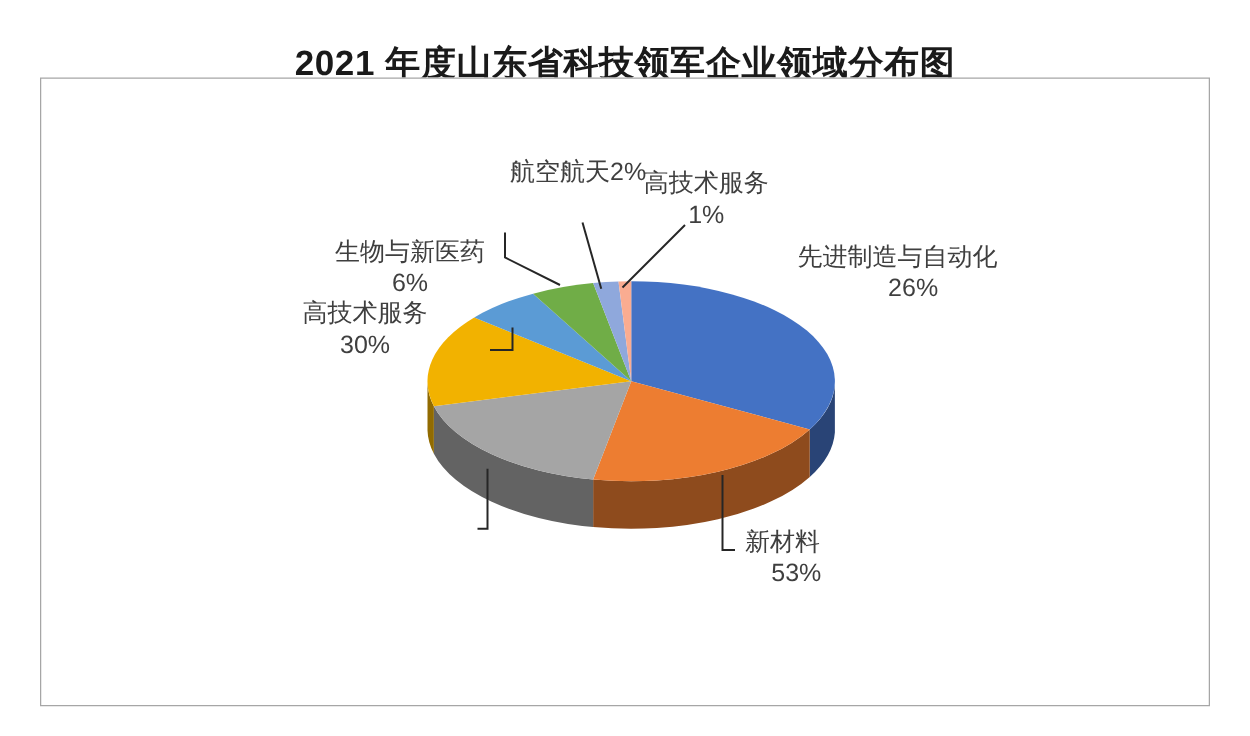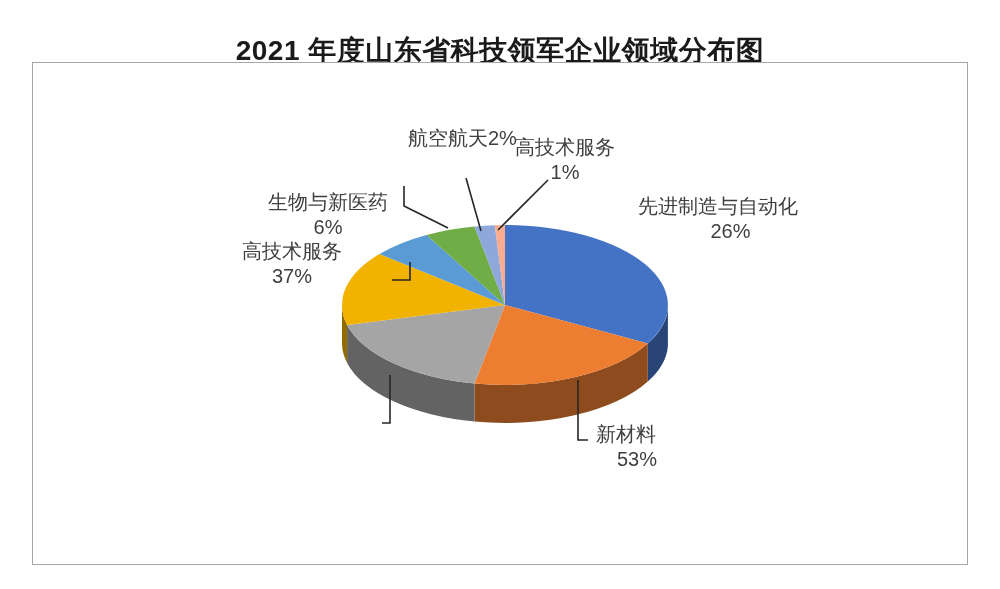--- a/index.html
+++ b/index.html
@@ -134,21 +134,21 @@
   </div>
 
   <div class="dlabel dl-left" style="left:596px; top:422px;">
     <span>新材料</span>
     <span class="pct" style="text-align:center; display:block; width:82px;">53%</span>
   </div>
 
 
   <div class="dlabel dl-center" style="left:240px; top:239px; width:104px;">
     <span>高技术服务</span>
-    <span class="pct">37%</span>
+    <span class="pct">30%</span>
   </div>
 
   <div class="dlabel dl-center" style="left:253px; top:190px; width:150px;">
     <span>生物与新医药</span>
     <span class="pct">6%</span>
   </div>
 
 
   <div class="dlabel dl-left" style="left:408px; top:126px;">
     <span>航空航天</span><span>2%</span>

